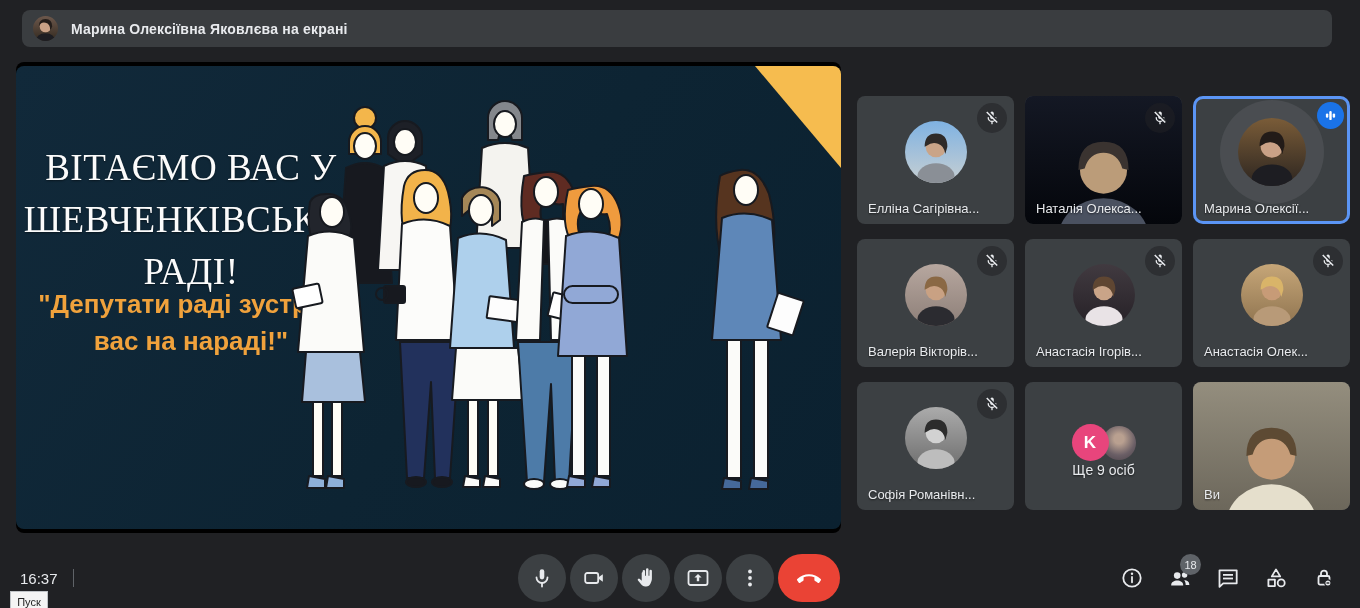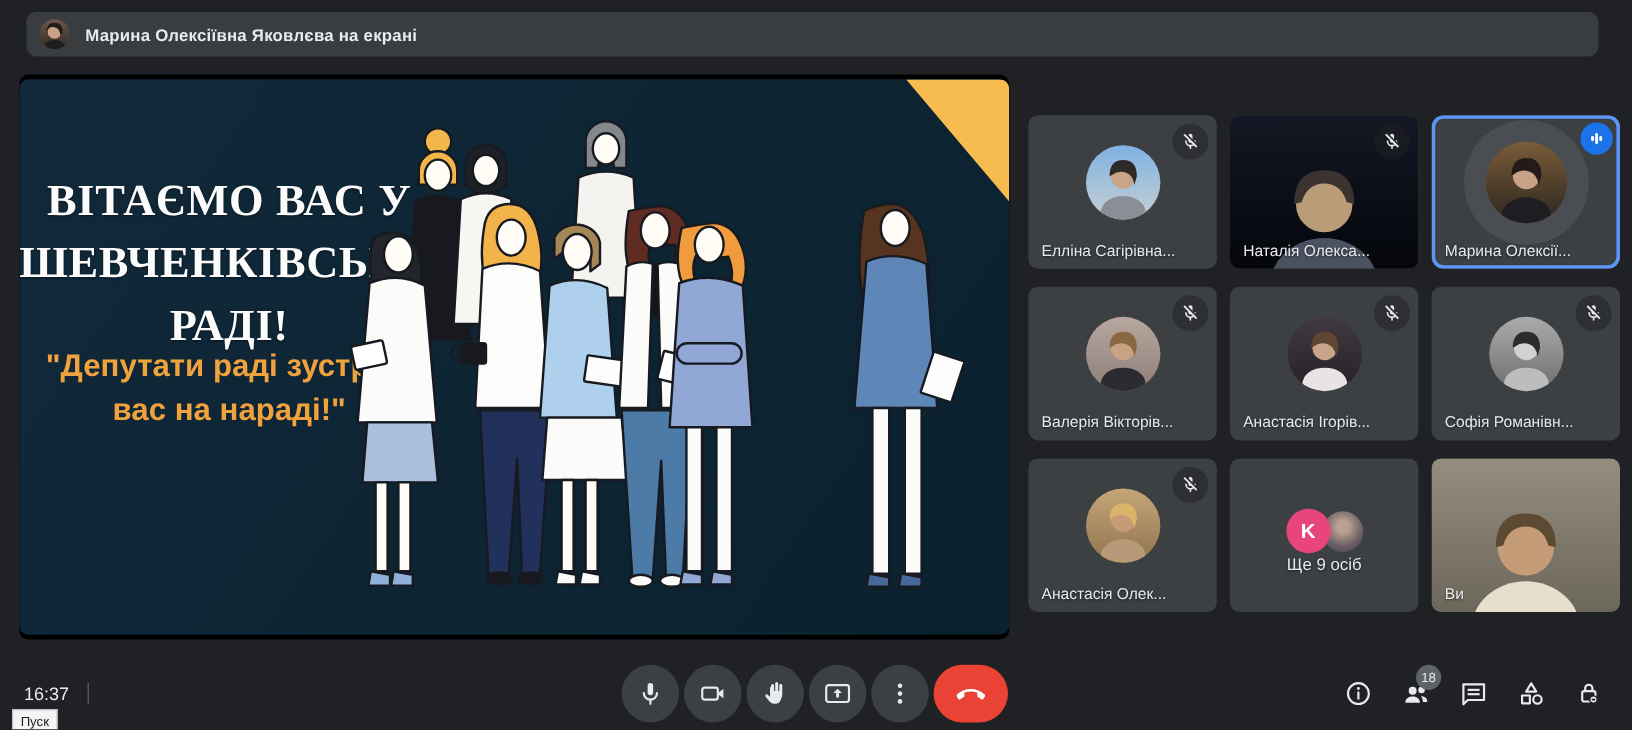--- a/index.html
+++ b/index.html
@@ -16,21 +16,21 @@
   .banner-text{margin-left:13px;font-size:14px;font-weight:700;color:#e8eaed;letter-spacing:.2px;}
 
   
   .main-tile{position:absolute;left:16px;top:62px;width:825px;height:471px;background:#000;
              border-radius:8px;overflow:hidden;}
   .slide{position:absolute;left:0;right:0;top:4px;bottom:4px;border-radius:8px;
          background:linear-gradient(125deg,#11293a 0%,#0d2433 55%,#0b2130 100%);overflow:hidden;}
   .slide-corner{position:absolute;right:0;top:0;width:86px;height:102px;
         clip-path:polygon(0 0,100% 0,100% 100%);background:#f6bc4f;}
   .slide-title{position:absolute;left:0;top:76px;width:350px;text-align:center;
-        font-family:"Liberation Serif",serif;font-weight:700;font-size:37px;line-height:52px;
+        font-family:"Liberation Serif",serif;font-weight:400;font-size:37px;line-height:52px;
         color:#fbfbfb;letter-spacing:.5px;text-shadow:0 1px 2px rgba(0,0,0,.45);}
   .slide-sub{position:absolute;left:0;top:220px;width:350px;text-align:center;
         font-weight:700;font-size:26px;line-height:37px;color:#f0a23c;}
   .slide-art{position:absolute;left:250px;top:22px;width:575px;height:420px;}
   .slide-art svg{width:100%;height:100%;display:block;}
 
   
   .grid{position:absolute;left:857px;top:96px;display:grid;
         grid-template-columns:157px 157px 157px;grid-auto-rows:128px;gap:15px 11px;}
   .tile{position:relative;background:#3c4043;border-radius:8px;overflow:hidden;cursor:pointer;}
@@ -297,20 +297,42 @@
           <rect x="9.7" y="3.2" width="4.6" height="10.2" rx="2.3" fill="#e8eaed"></rect>
           <path d="M7 11.5a5 5 0 0 0 10 0" class="ic-stroke"></path>
           <line x1="12" y1="16.5" x2="12" y2="19.5" class="ic-stroke"></line>
           <line x1="6.2" y1="3" x2="20.2" y2="17" stroke="#2a2d30" stroke-width="2.6"></line>
           <line x1="5" y1="4" x2="19" y2="18" stroke="#e8eaed" stroke-width="2"></line>
         </svg>
       </div>
 
       <div class="tile-name">Анастасія Ігорів...</div>
     </div>
+      <div class="tile kind-avatar" style="--bg1: #c6a678; --bg2: #8f7450; --hair: #d9b469; --skin: #c79b77; --shirt: #b89a78;">
+
+      <div class="avatar" style="display: block;">
+        <svg viewBox="0 0 60 60">
+          <circle class="p-head" cx="30" cy="25" r="10"></circle>
+          <path class="p-hair" d="M19 25q0-13 11-13t11 13l-2 7q-1-8-7-10t-11 2z"></path>
+          <ellipse class="p-shoulders" cx="30" cy="54" rx="18" ry="13"></ellipse>
+        </svg>
+      </div>
+
+      <div class="mic-chip" style="display: flex;">
+        <svg viewBox="0 0 24 24">
+          <rect x="9.7" y="3.2" width="4.6" height="10.2" rx="2.3" fill="#e8eaed"></rect>
+          <path d="M7 11.5a5 5 0 0 0 10 0" class="ic-stroke"></path>
+          <line x1="12" y1="16.5" x2="12" y2="19.5" class="ic-stroke"></line>
+          <line x1="6.2" y1="3" x2="20.2" y2="17" stroke="#2a2d30" stroke-width="2.6"></line>
+          <line x1="5" y1="4" x2="19" y2="18" stroke="#e8eaed" stroke-width="2"></line>
+        </svg>
+      </div>
+
+      <div class="tile-name">Анастасія Олек...</div>
+    </div>
       <div class="tile kind-avatar" style="--bg1: #ababab; --bg2: #6e6e6e; --hair: #2c2c2c; --skin: #d2d2d2; --shirt: #bdbdbd;">
 
       <div class="avatar" style="display: block;">
         <svg viewBox="0 0 60 60">
           <circle class="p-head" cx="30" cy="25" r="10"></circle>
           <path class="p-hair" d="M19 25q0-13 11-13t11 13l-2 7q-1-8-7-10t-11 2z"></path>
           <ellipse class="p-shoulders" cx="30" cy="54" rx="18" ry="13"></ellipse>
         </svg>
       </div>
 
@@ -318,42 +340,20 @@
         <svg viewBox="0 0 24 24">
           <rect x="9.7" y="3.2" width="4.6" height="10.2" rx="2.3" fill="#e8eaed"></rect>
           <path d="M7 11.5a5 5 0 0 0 10 0" class="ic-stroke"></path>
           <line x1="12" y1="16.5" x2="12" y2="19.5" class="ic-stroke"></line>
           <line x1="6.2" y1="3" x2="20.2" y2="17" stroke="#2a2d30" stroke-width="2.6"></line>
           <line x1="5" y1="4" x2="19" y2="18" stroke="#e8eaed" stroke-width="2"></line>
         </svg>
       </div>
 
       <div class="tile-name">Софія Романівн...</div>
-    </div>
-      <div class="tile kind-avatar" style="--bg1: #c6a678; --bg2: #8f7450; --hair: #d9b469; --skin: #c79b77; --shirt: #b89a78;">
-
-      <div class="avatar" style="display: block;">
-        <svg viewBox="0 0 60 60">
-          <circle class="p-head" cx="30" cy="25" r="10"></circle>
-          <path class="p-hair" d="M19 25q0-13 11-13t11 13l-2 7q-1-8-7-10t-11 2z"></path>
-          <ellipse class="p-shoulders" cx="30" cy="54" rx="18" ry="13"></ellipse>
-        </svg>
-      </div>
-
-      <div class="mic-chip" style="display: flex;">
-        <svg viewBox="0 0 24 24">
-          <rect x="9.7" y="3.2" width="4.6" height="10.2" rx="2.3" fill="#e8eaed"></rect>
-          <path d="M7 11.5a5 5 0 0 0 10 0" class="ic-stroke"></path>
-          <line x1="12" y1="16.5" x2="12" y2="19.5" class="ic-stroke"></line>
-          <line x1="6.2" y1="3" x2="20.2" y2="17" stroke="#2a2d30" stroke-width="2.6"></line>
-          <line x1="5" y1="4" x2="19" y2="18" stroke="#e8eaed" stroke-width="2"></line>
-        </svg>
-      </div>
-
-      <div class="tile-name">Анастасія Олек...</div>
     </div>
       <div class="tile kind-overflow" style="--bg1: #55505a; --bg2: #3b373f; --hair: #2f2b33; --skin: #b9a090; --shirt: #cfc6c2;">
 
       <div class="overflow-avatars">
         <div class="ov-badge" style="background: rgb(232, 69, 124);">K</div>
         <div class="ov-photo"></div>
       </div>
 
       <div class="tile-name">Ще 9 осіб</div>
     </div>

